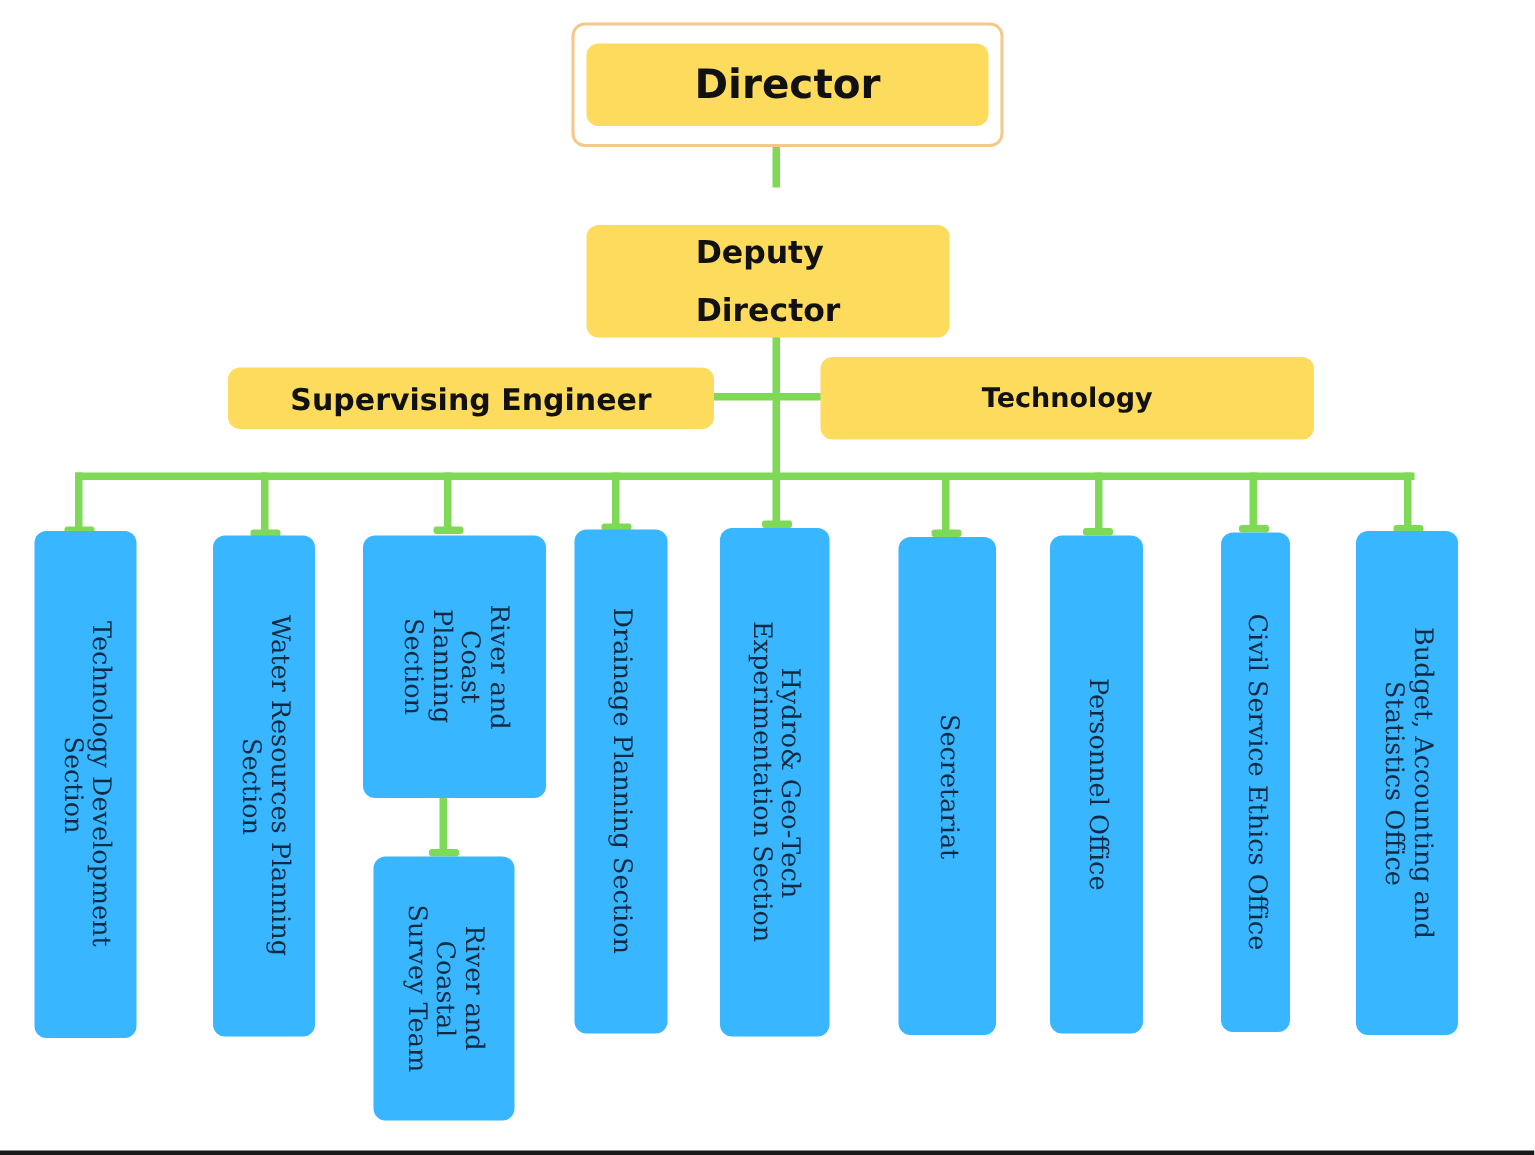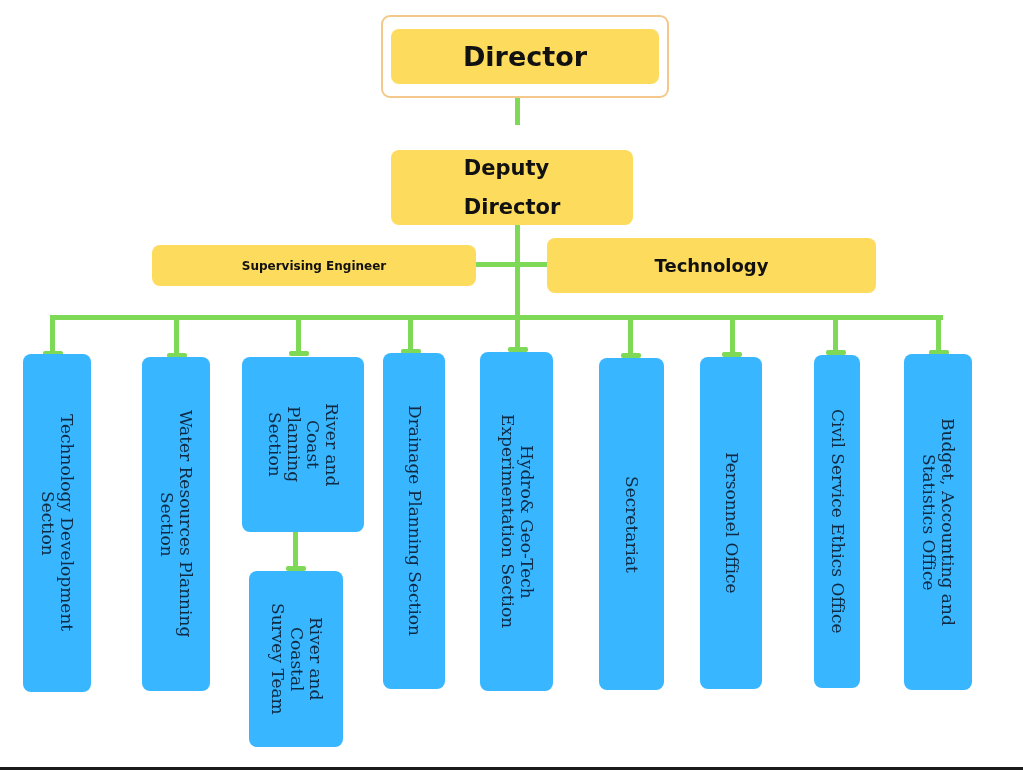--- a/index.html
+++ b/index.html
@@ -42,21 +42,21 @@
 <div class="cap" style="left:286px;top:566px;"></div>
 
 <div class="frame"></div>
 <div class="ybox" style="left:391px;top:29px;width:268px;height:55px;font-size:27px;">
   <span>Director</span>
 </div>
 <div class="ybox" style="left:391px;top:124px;width:242px;height:75px;font-size:21px;line-height:39px;white-space:pre-line;margin-top:26px;">
   <span>Deputy
 Director</span>
 </div>
-<div class="ybox" style="left:152px;top:245px;width:324px;height:41px;font-size:12px;">
+<div class="ybox" style="left:152px;top:245px;width:324px;height:41px;font-size:20px;">
   <span>Supervising Engineer</span>
 </div>
 <div class="ybox" style="left:547px;top:238px;width:329px;height:55px;font-size:18px;">
   <span>Technology</span>
 </div>
 
 <div class="bbox" style="left:23px;top:354px;width:68px;height:338px;">
   <span class="vtext">Technology Development
 Section</span>
 </div>

